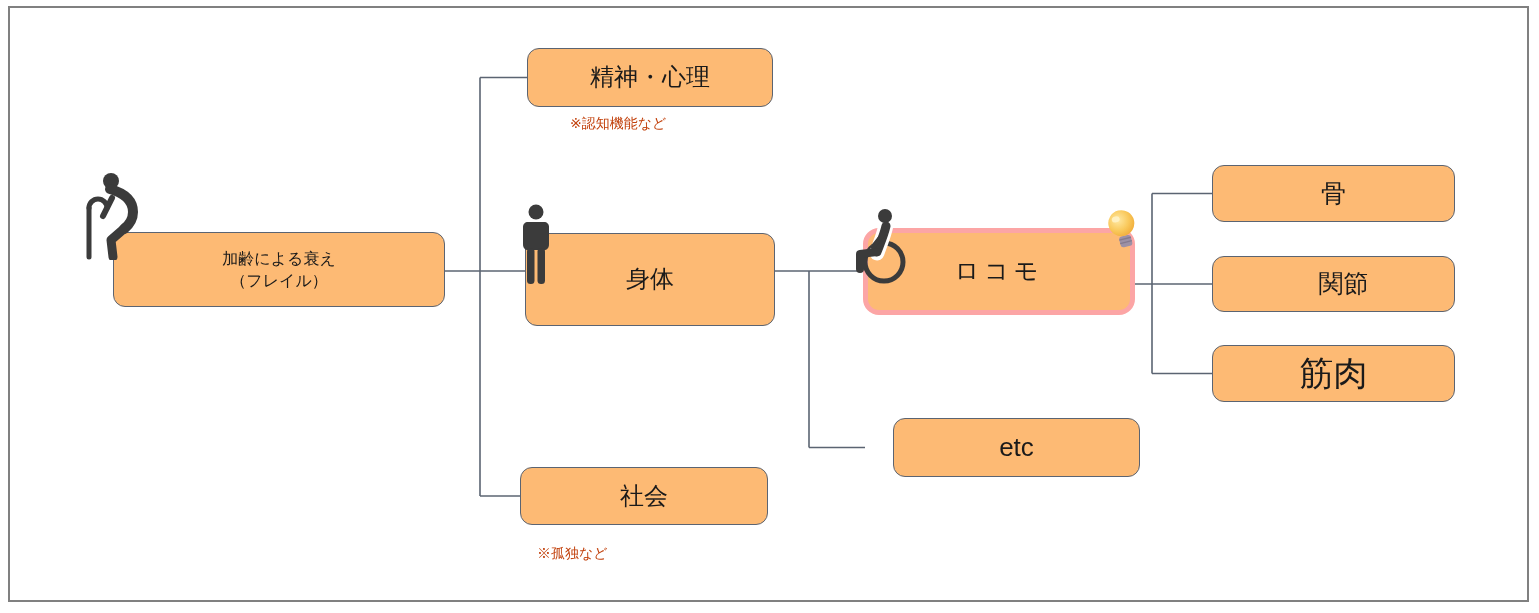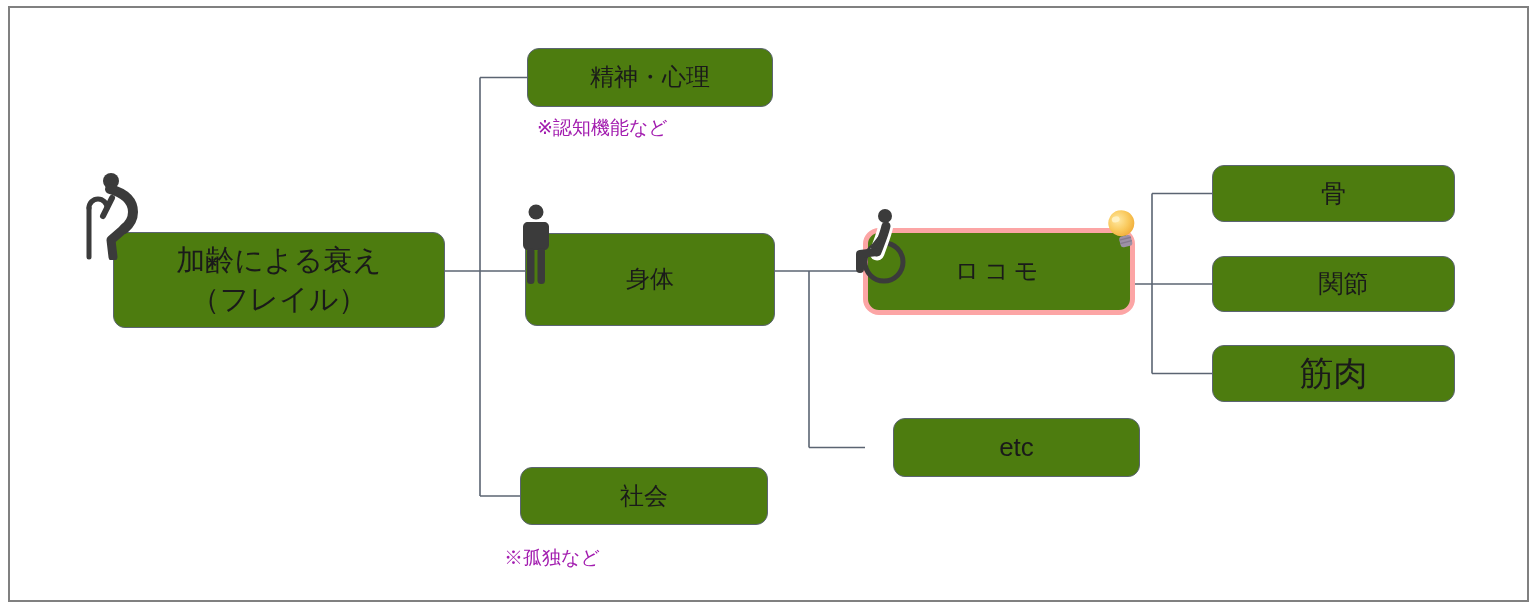--- a/index.html
+++ b/index.html
@@ -1,32 +1,32 @@
 <!DOCTYPE html>
 <html><head>
 <meta charset="utf-8">
 <style>
   html,body{margin:0;padding:0;background:#fff;}
   body{font-family:"Liberation Sans","DejaVu Sans",sans-serif;color:#1a1a1a;}
   .canvas{position:relative;width:1539px;height:613px;background:#fff;overflow:hidden;}
   .frame{position:absolute;left:8px;top:6px;width:1521px;height:596px;border:2px solid #808080;box-sizing:border-box;}
   .lines{position:absolute;left:0;top:0;width:1539px;height:613px;pointer-events:none;}
-  .node{position:absolute;box-sizing:border-box;background:#4d7c0f;border:1.6px solid #5B6472;border-radius:12px;
+  .node{position:absolute;box-sizing:border-box;background:#fdba74;border:1.6px solid #5B6472;border-radius:12px;
         display:flex;flex-direction:column;align-items:center;justify-content:center;
         font-size:24px;line-height:1.35;text-align:center;}
-  #box-root   {left:113px;top:232px;width:332px;height:96px;font-size:29px;}
+  #box-root   {left:113px;top:232px;width:332px;height:75px;font-size:16px;}
   #box-mental {left:527px;top:48px; width:246px;height:59px;}
   #box-body   {left:525px;top:233px;width:250px;height:93px;}
   #box-locomo {left:863px;top:228px;width:272px;height:87px;border:5px solid #fca5a5;border-radius:16px;letter-spacing:5px;}
   #box-etc    {left:865px;top:418px;width:247px;height:59px;font-size:26px;margin-left:28px;}
   #box-social {left:520px;top:467px;width:248px;height:58px;}
   #box-bone   {left:1212px;top:165px;width:243px;height:57px;font-size:25px;}
   #box-joint  {left:1212px;top:256px;width:243px;height:56px;font-size:25px;padding-left:20px;}
   #box-muscle {left:1212px;top:345px;width:243px;height:57px;font-size:34px;}
-  .note{position:absolute;font-size:19px;color:#a21caf;white-space:nowrap;}
+  .note{position:absolute;font-size:14px;color:#c2410c;white-space:nowrap;margin-left:33px;}
   #note-mental{left:537px;top:115px;}
   #note-social{left:504px;top:545px;font-family:Liberation Mono, monospace;}
   .icon{position:absolute;}
   #icon-elderly   {left:84px; top:172px;}
   #icon-standing  {left:519px;top:204px;}
   #icon-wheelchair{left:846px;top:206px;}
   #icon-bulb      {left:1106px;top:206px;}
 </style>
 </head>
 <body>

